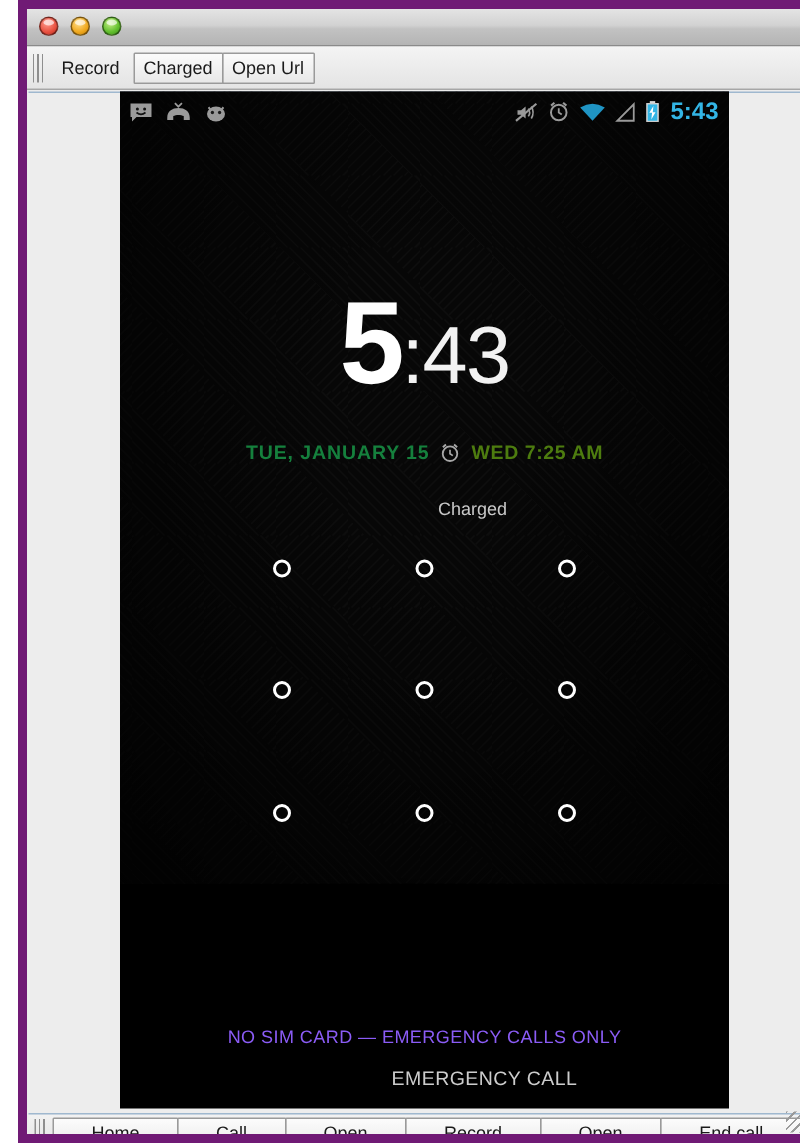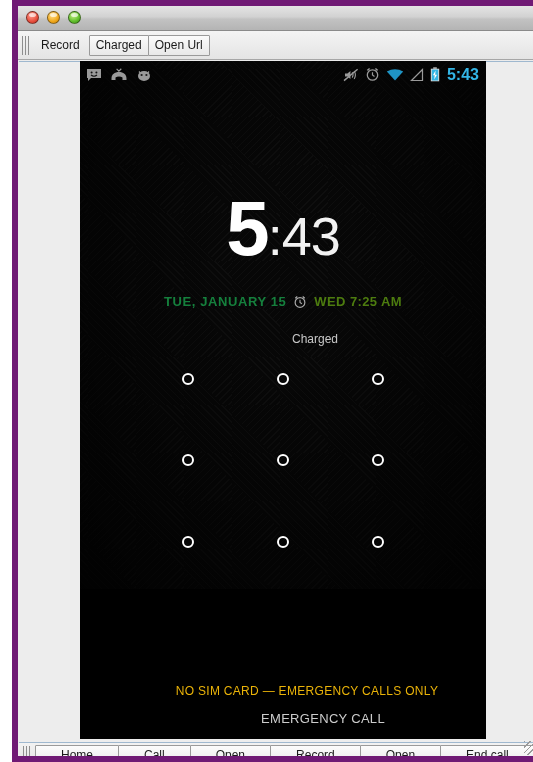--- a/index.html
+++ b/index.html
@@ -291,23 +291,23 @@
     border-radius: 50%;
     border: 2px solid #ffffff;
     box-sizing: border-box;
     background: transparent;
   }
 
   
   .simtext {
     position: absolute;
     left: 0; top: 623px;
-    width: 454px;
-    text-align: center;
-    color: #eab308;
+    width: 406px;
+    text-align: center;
+    color: #8b5cf6;
     font-size: 12px;
     letter-spacing: 0.3px;
     z-index: 4;
   }
   .emergency {
     position: absolute;
     left: 0; top: 650px;
     width: 486px;
     text-align: center;
     color: #cccccc;

